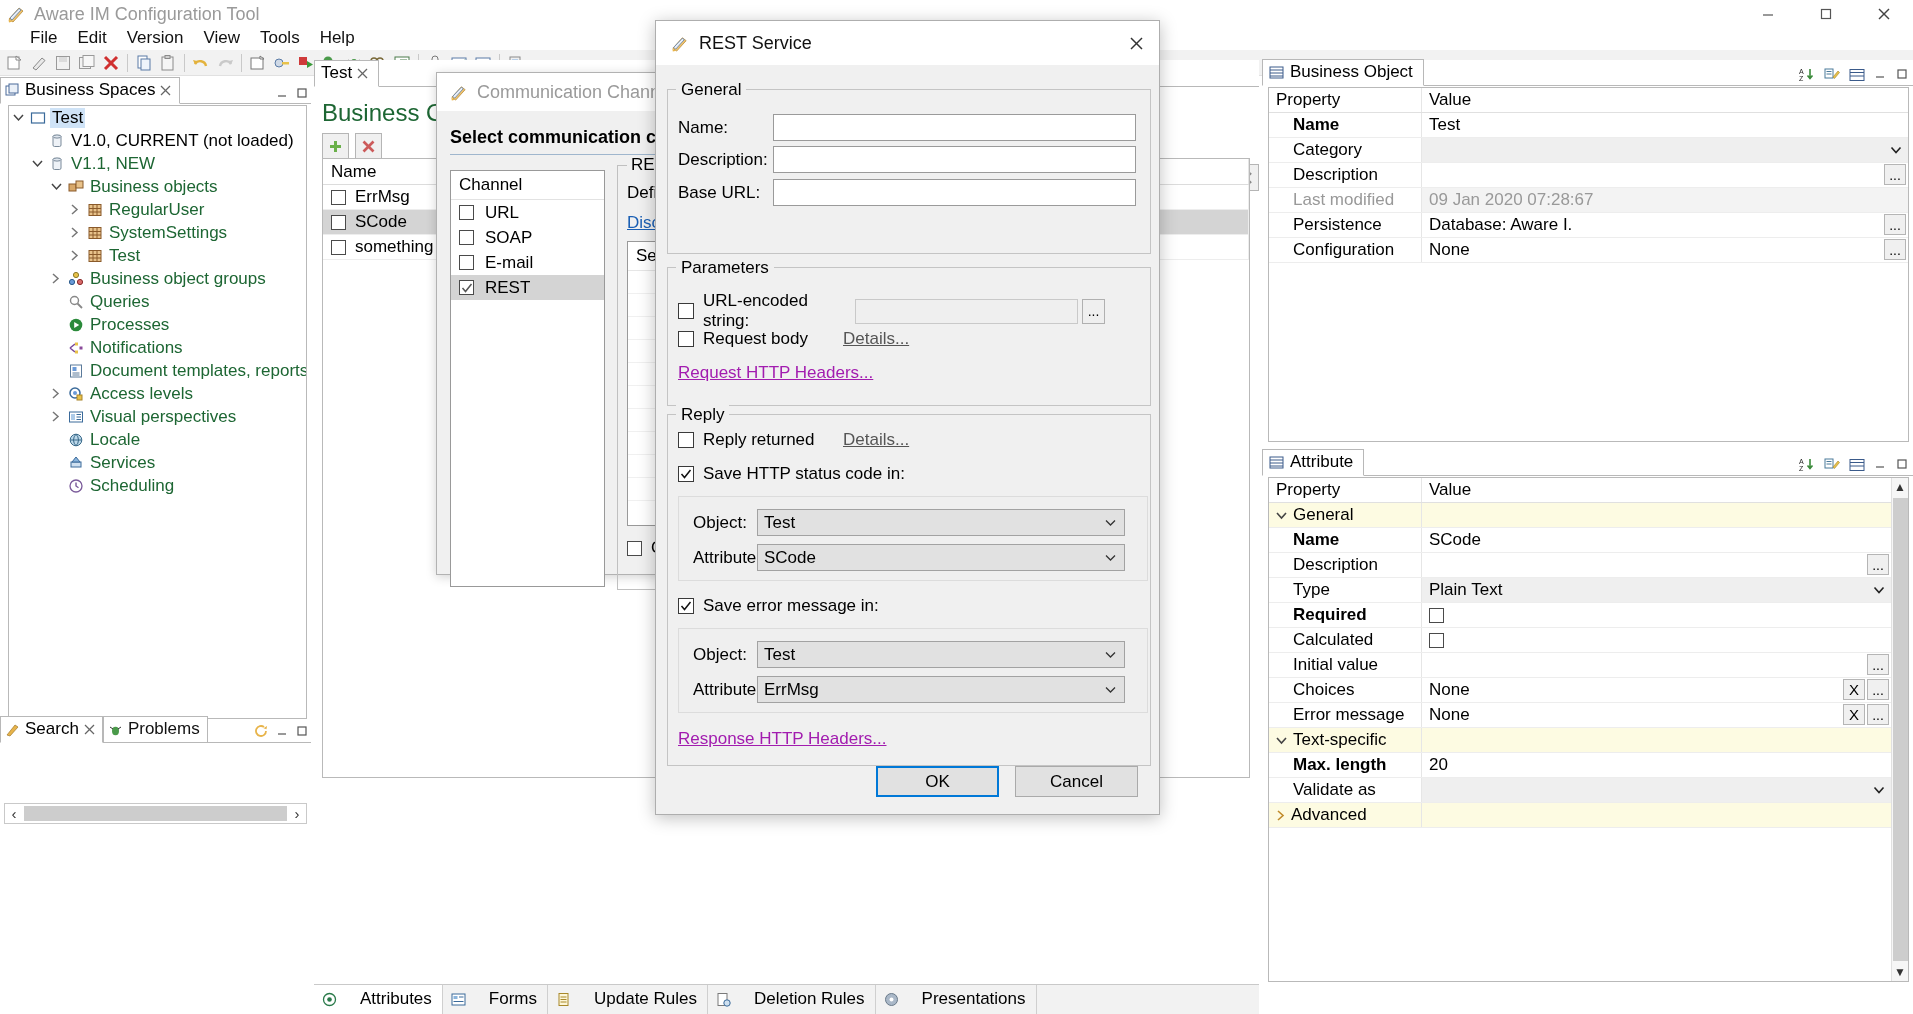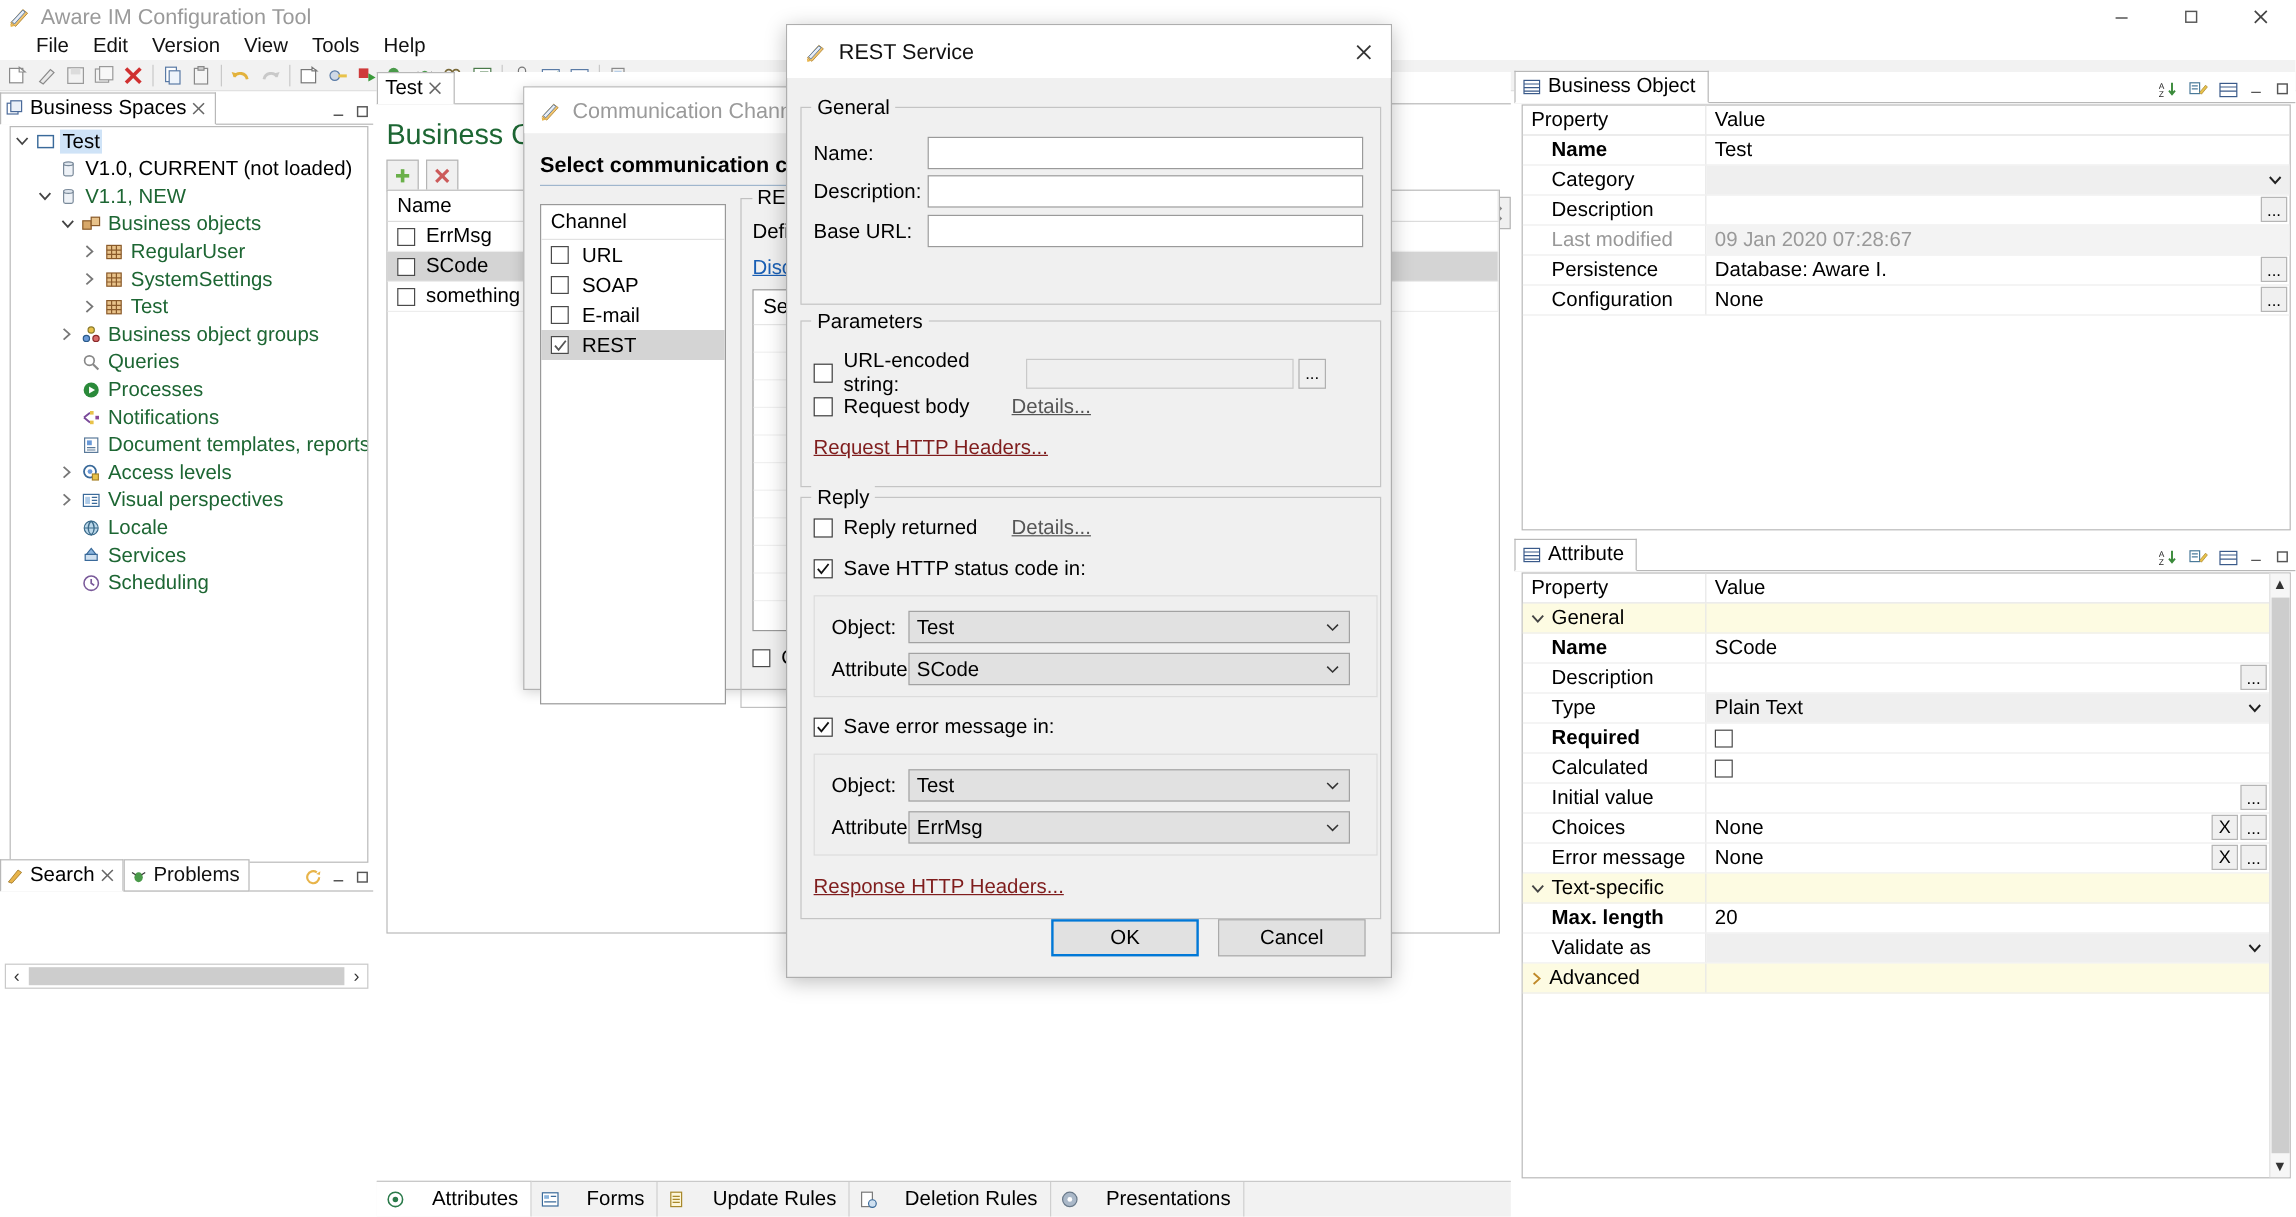--- a/index.html
+++ b/index.html
@@ -174,21 +174,21 @@
   .grp-legend { position: absolute; background: #f0f0f0; padding: 0 5px; font-size: 17px; color: #000; }
 
   .frow { display: flex; align-items: center; }
   .flabel { font-size: 17px; }
   .ftext { border: 1px solid #9a9a9a; background: #fff; height: 27px; }
   .fcombo { border: 1px solid #a2a2a2; background: #e1e1e1; height: 27px;
             display: flex; align-items: center; padding: 0 6px; font-size: 17px; position: relative; }
   .fcombo .chev { position: absolute; right: 8px; font-size: 13px; color: #333; }
   .ck { width: 16px; height: 16px; border: 1px solid #3a3a3a; background: #fff;
         display: inline-flex; align-items: center; justify-content: center; font-size: 13px; line-height: 1; }
-  .lnk { color: #7f1d1d; text-decoration: underline; font-size: 17px; }
+  .lnk { color: #a21caf; text-decoration: underline; font-size: 17px; }
   .lnk-gray { color: #555; text-decoration: underline; font-size: 17px; }
   .subbox { border: 1px solid #dcdcdc; background: #efefef; }
   .dbtn { border: 1px solid #aaa; background: #e1e1e1; height: 31px; width: 123px;
           display: flex; align-items: center; justify-content: center; font-size: 17px; }
   .dbtn.primary { border: 2px solid #0078d7; }
   .dots-btn { width: 23px; height: 25px; border: 1px solid #b0b0b0; background: #efefef;
               display: flex; align-items: center; justify-content: center; font-size: 14px; }
 
   svg { display: block; }
 </style>

